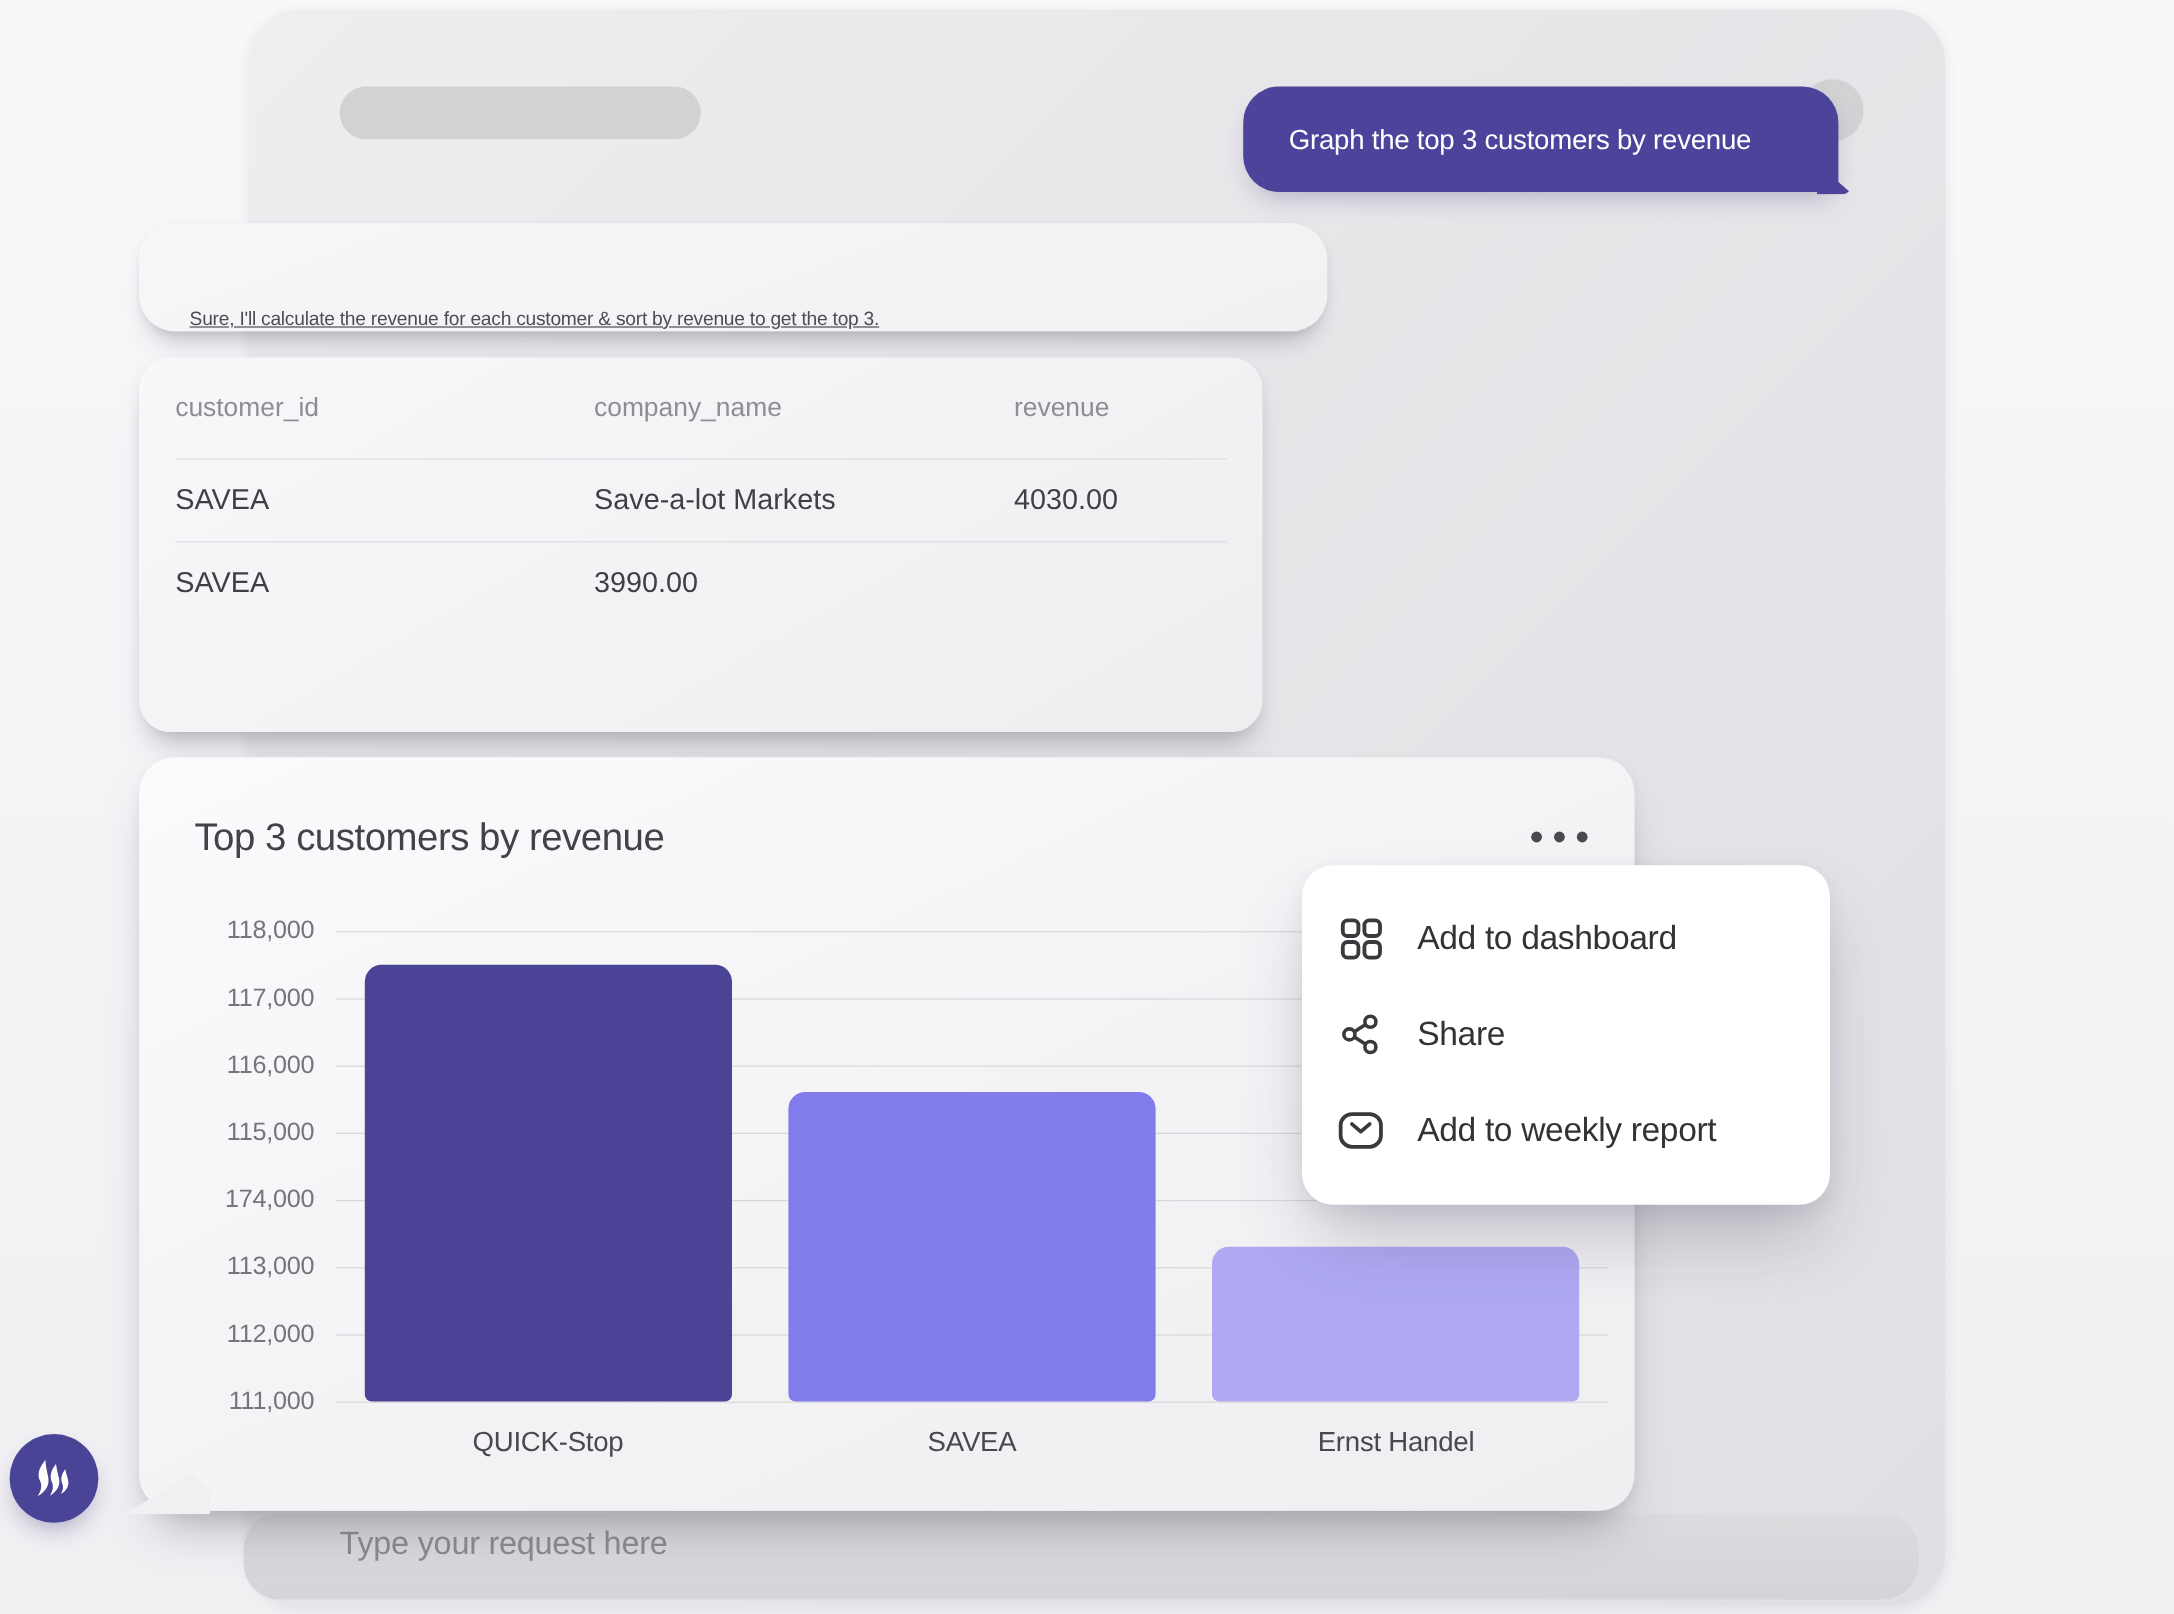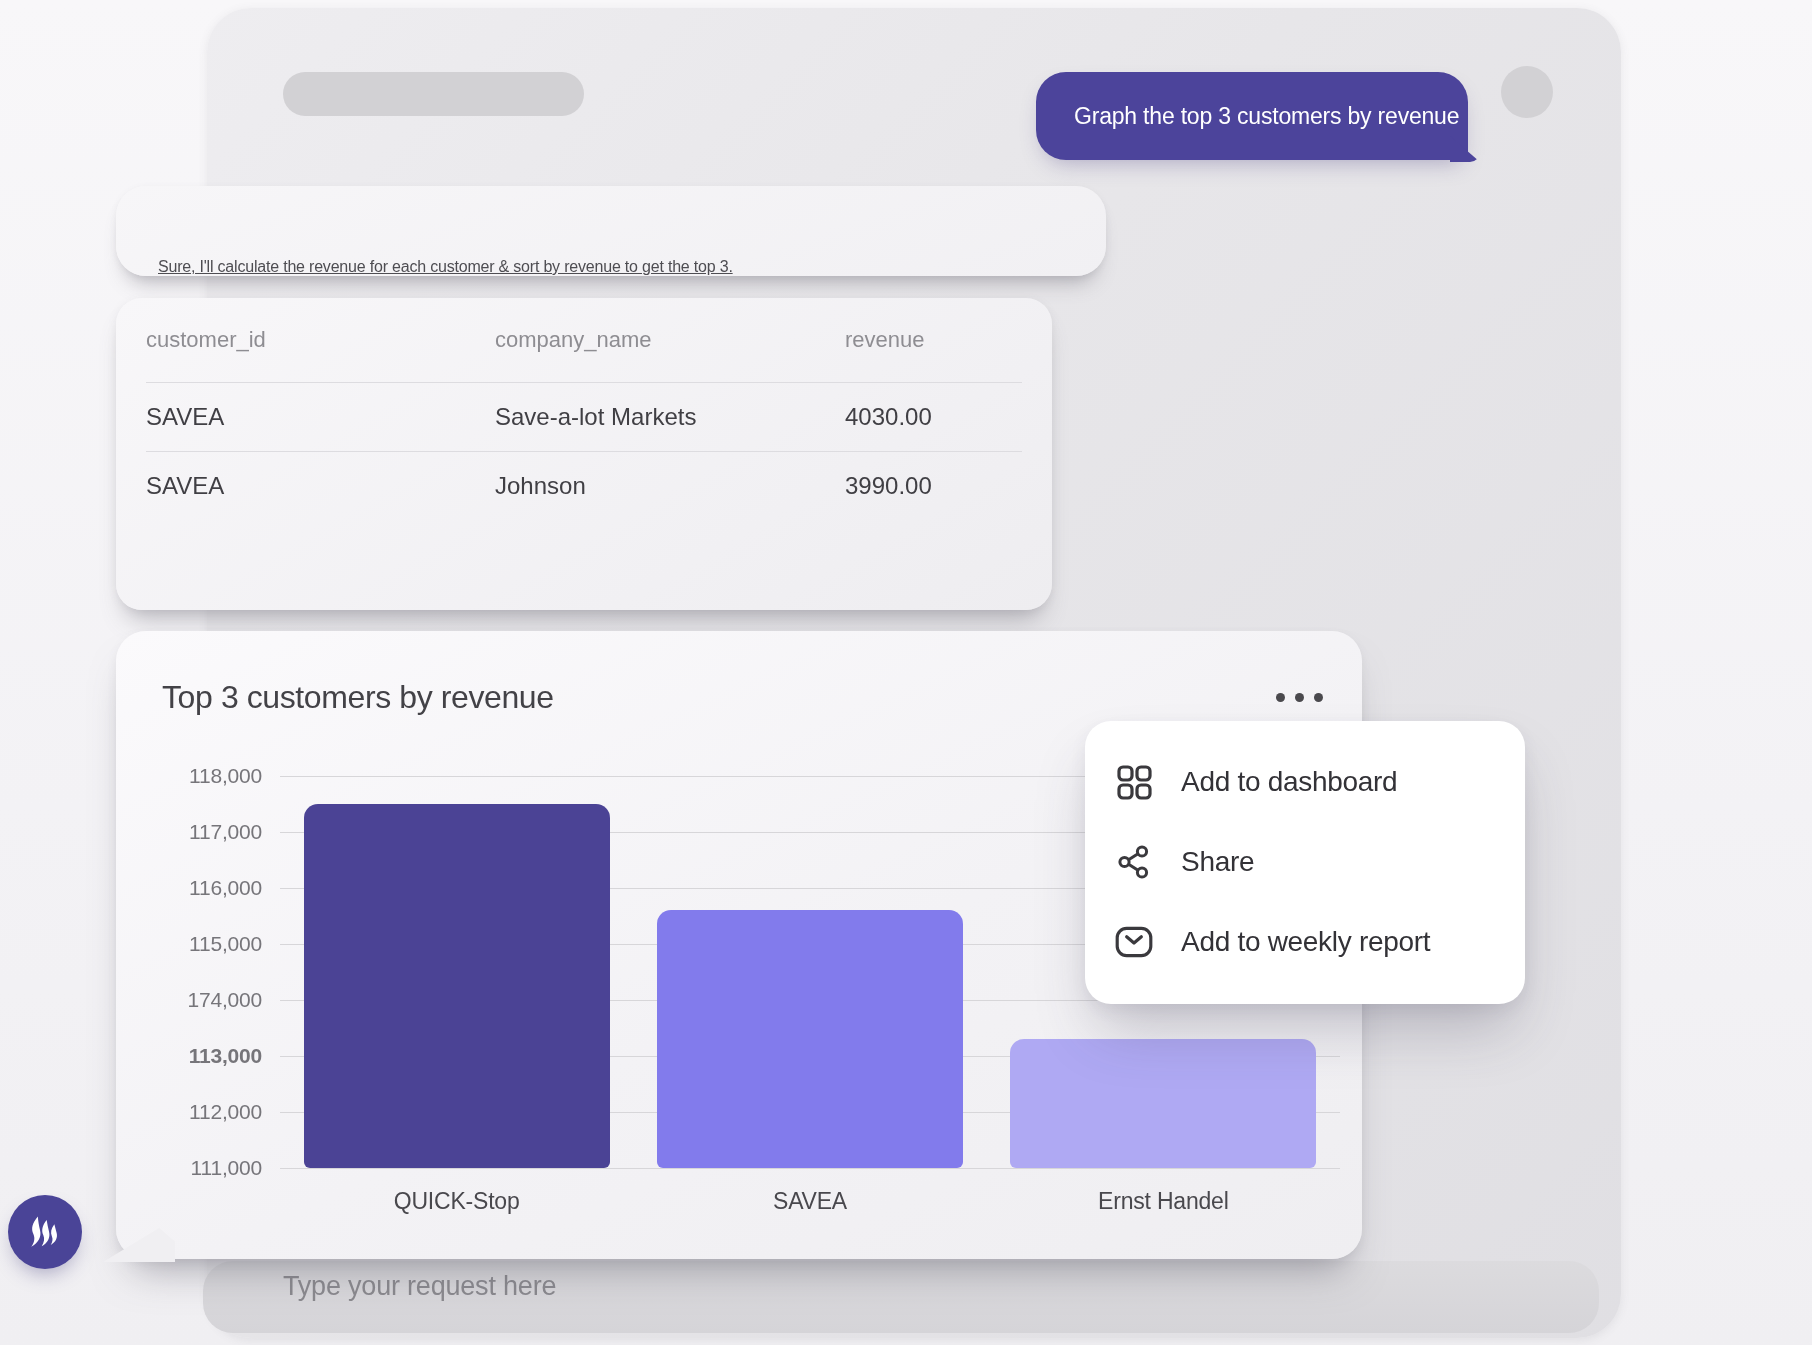--- a/index.html
+++ b/index.html
@@ -19,21 +19,21 @@
   .skeleton-pill{
     position:absolute;left:283px;top:72px;width:301px;height:44px;border-radius:22px;
     background:#d2d1d4;
   }
   .avatar-circle{
     position:absolute;left:1501px;top:66px;width:52px;height:52px;border-radius:50%;
     background:#d2d1d4;
   }
   
   .user-bubble{
-    position:absolute;left:1036px;top:72px;width:432px;height:88px;
+    position:absolute;left:1036px;top:72px;width:496px;height:88px;
     border-radius:30px 30px 8px 30px;
     background:#4C449B;color:#ffffff;
     display:flex;align-items:center;padding-left:38px;box-sizing:border-box;
     font-size:23px;letter-spacing:-.2px;
     box-shadow:0 10px 22px -8px rgba(60,50,120,.35);
     z-index:3;
   }
   .user-bubble .tail{
     position:absolute;right:-12px;bottom:-2px;width:30px;height:26px;
     background:#4C449B;
@@ -147,40 +147,39 @@
     <span>company_name</span>
     <span>revenue</span>
   </div>
   <div class="trow body">
     <span>SAVEA</span>
     <span>Save-a-lot Markets</span>
     <span>4030.00</span>
   </div>
   <div class="trow body">
     <span>SAVEA</span>
-    <span>Johnson</span>
     <span>3990.00</span>
   </div>
 </div>
 
 <div class="chart-card">
   <div class="card-tail"></div>
   <div class="card-title">Top 3 customers by revenue</div>
   <div class="kebab">
       <i></i>
       <i></i>
       <i></i>
     </div>
   <div class="y-labels">
       <span style="top: 0px;">118,000</span>
       <span style="top: 56px;">117,000</span>
       <span style="top: 112px;">116,000</span>
       <span style="top: 168px;">115,000</span>
       <span style="top: 224px;">174,000</span>
-      <span style="top: 280px; font-weight: bold;">113,000</span>
+      <span style="top: 280px;">113,000</span>
       <span style="top: 336px;">112,000</span>
       <span style="top: 392px;">111,000</span>
     </div>
   <div class="plot-area">
       <div class="gridline" style="top: 0px;"></div>
       <div class="gridline" style="top: 56px;"></div>
       <div class="gridline" style="top: 112px;"></div>
       <div class="gridline" style="top: 168px;"></div>
       <div class="gridline" style="top: 224px;"></div>
       <div class="gridline" style="top: 280px;"></div>

